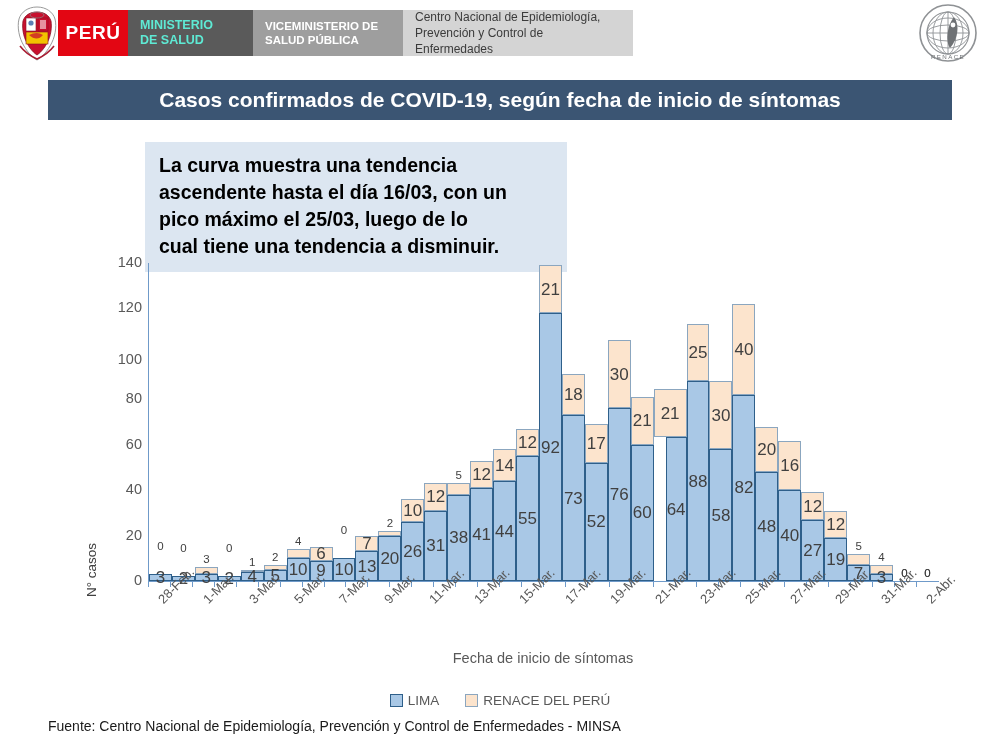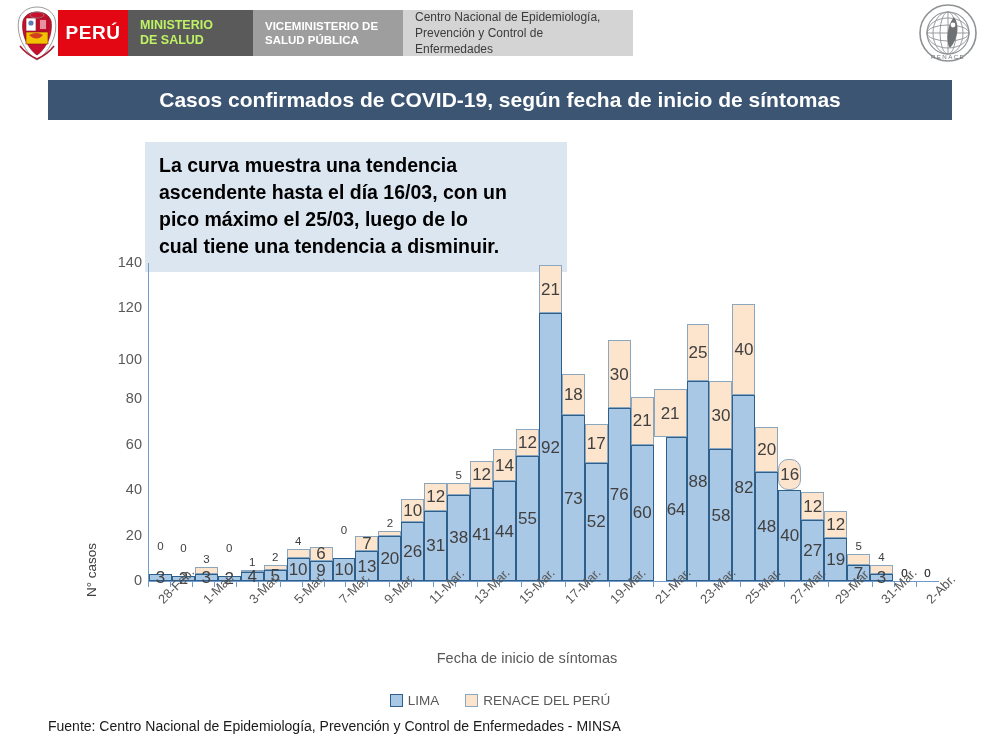--- a/index.html
+++ b/index.html
@@ -9,21 +9,21 @@
     position:relative;overflow:hidden;
   }
   
   .gov-header{position:absolute;left:0;top:0;width:1000px;height:66px;}
   .coat{position:absolute;left:14px;top:4px;width:46px;height:58px;}
   .coat svg{display:block;}
   .brand-strip{position:absolute;left:58px;top:10px;height:46px;display:flex;align-items:stretch;}
   .blk{display:flex;flex-direction:column;justify-content:center;padding:0 12px;box-sizing:border-box;}
   .blk-peru{background:#e30613;color:#ffffff;font-weight:bold;font-size:19px;letter-spacing:.5px;
             display:flex;align-items:center;justify-content:center;width:70px;padding:0;}
-  .blk-min{background:#5a5a5a;color:#bef264;font-weight:bold;font-size:12.5px;line-height:15px;width:125px;}
+  .blk-min{background:#5a5a5a;color:#5eead4;font-weight:bold;font-size:12.5px;line-height:15px;width:125px;}
   .blk-vice{background:#9e9e9e;color:#ffffff;font-weight:bold;font-size:11.5px;line-height:14px;width:150px;}
   .blk-cdc{background:#d4d4d4;color:#3b3b3b;font-size:12px;line-height:16px;width:230px;}
   .renace{position:absolute;right:14px;top:3px;width:76px;height:60px;}
   
   .title-bar{
     position:absolute;left:48px;top:80px;width:904px;height:40px;
     background:#3b5573;color:#ffffff;display:flex;align-items:center;justify-content:center;
     font-size:21px;font-weight:bold;
   }
   
@@ -57,21 +57,21 @@
   .seg-lbl{font-size:17px;color:#404040;line-height:1;white-space:nowrap;}
   .ext-lbl{position:absolute;left:0;width:100%;text-align:center;font-size:11.5px;color:#404040;white-space:nowrap;}
   .ticksrow{position:absolute;left:148px;top:351px;width:790px;height:7px;display:flex;}
   .tk{flex:1 1 0;border-left:1px solid #6f9ac9;height:6px;}
   .xlabels{position:absolute;left:148px;top:358px;width:790px;height:70px;}
   .xlab{
     position:absolute;font-size:13px;color:#595959;white-space:nowrap;
     transform:rotate(-45deg);transform-origin:left top;
   }
   .xtitle{
-    position:absolute;left:132px;top:420px;width:790px;text-align:center;
+    position:absolute;left:148px;top:420px;width:790px;text-align:center;
     font-size:14.5px;color:#595959;
   }
   
   .legend{
     position:absolute;left:0;top:693px;width:1000px;
     display:flex;align-items:center;justify-content:center;gap:26px;
     font-size:13.5px;color:#595959;
   }
   .leg-item{display:flex;align-items:center;gap:5px;}
   .swatch{width:11px;height:11px;border:1px solid #8ba6bf;display:inline-block;}
@@ -352,21 +352,21 @@
         </div>
         <div class="bcol">
           <div class="seg seg-resto" style="height: 45.4286px;">
             <span class="seg-lbl">20</span>
           </div>
           <div class="seg seg-lima" style="height: 109.029px;">
             <span class="seg-lbl">48</span>
           </div>
         </div>
         <div class="bcol">
-          <div class="seg seg-resto" style="height: 31px; border-radius: 10px;">
+          <div class="seg seg-resto" style="height: 49px;">
             <span class="seg-lbl">16</span>
           </div>
           <div class="seg seg-lima" style="height: 90.8571px;">
             <span class="seg-lbl">40</span>
           </div>
         </div>
         <div class="bcol">
           <div class="seg seg-resto" style="height: 27.2571px;">
             <span class="seg-lbl">12</span>
           </div>

